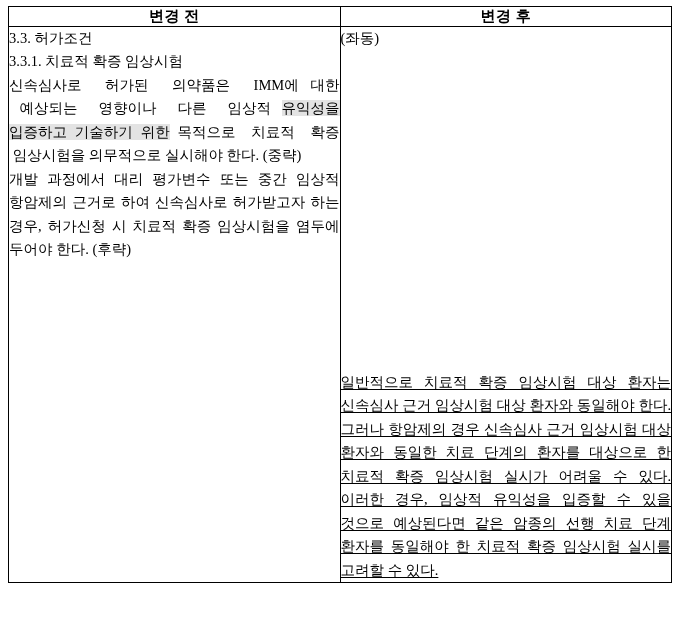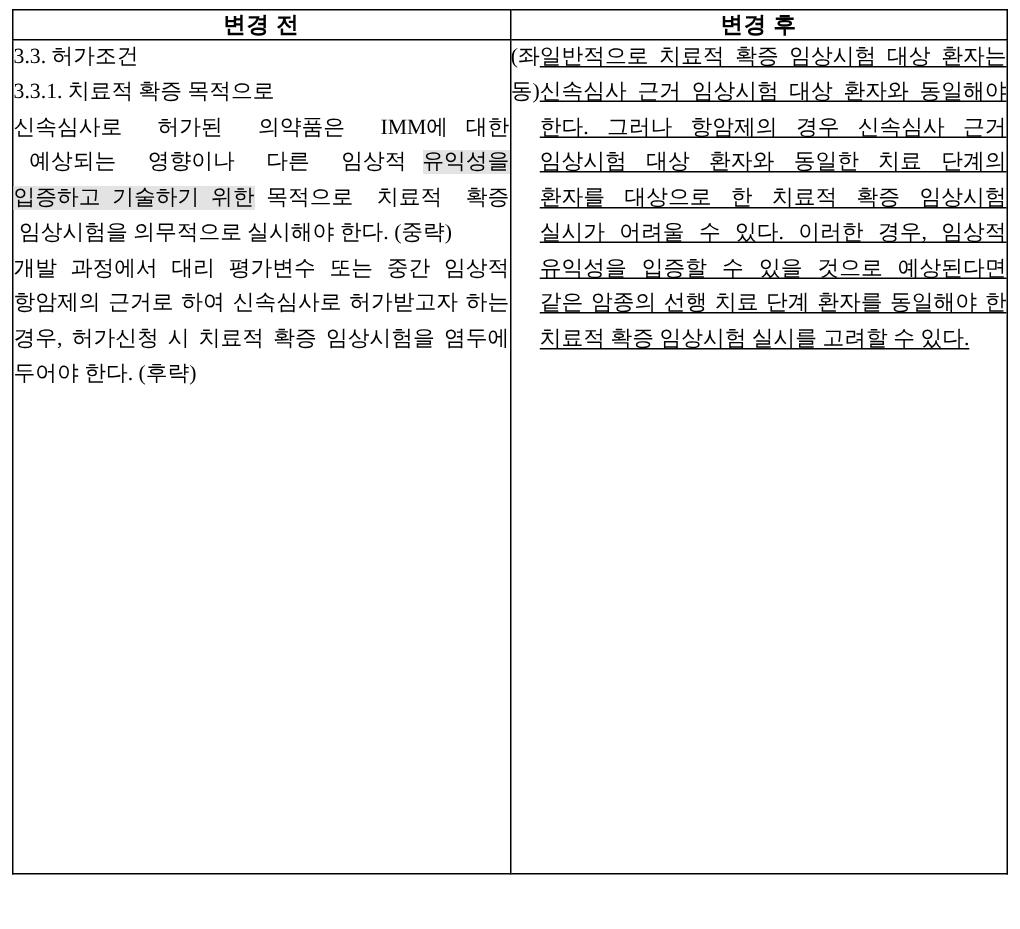--- a/index.html
+++ b/index.html
@@ -52,21 +52,21 @@
   }
   .hl {
     background: #e3e3e3;
   }
   .under {
     text-decoration: underline;
     text-underline-offset: 2px;
   }
   .right-inner {
     display: flex;
-    flex-direction: row;
+    flex-direction: column;
     height: 100%;
   }
   .right-top {
     font-size: 14.5px;
     line-height: 1.62;
   }
   .right-spacer {
     flex: 1 1 auto;
     min-height: 235px;
   }
@@ -79,21 +79,21 @@
 
 <table class="doc-table">
   <tbody>
       <tr>
     <th class="hdr-cell col-left">변경 전</th>
     <th class="hdr-cell col-right">변경 후</th>
   </tr>
   <tr>
     <td class="body-cell col-left">
       <p class="para plain">3.3. 허가조건</p>
-      <p class="para plain">3.3.1. 치료적 확증 목적으로</p>
+      <p class="para plain">3.3.1. 치료적 확증 임상시험</p>
       <p class="para">
         <span>신속심사로 &nbsp;허가된 &nbsp;의약품은 &nbsp;IMM에 대한 &nbsp;예상되는 &nbsp;영향이나 &nbsp;다른 &nbsp;임상적 </span><span class="hl">유익성을  입증하고  기술하기  위한</span><span> 목적으로 &nbsp;치료적 &nbsp;확증 &nbsp;임상시험을 의무적으로 실시해야 한다. (중략)</span>
       </p>
       <p class="para">개발 과정에서 대리 평가변수 또는 중간 임상적 항암제의 근거로 하여 신속심사로 허가받고자 하는 경우, 허가신청 시 치료적 확증 임상시험을 염두에 두어야 한다. (후략)</p>
     </td>
     <td class="body-cell col-right">
       <div class="right-inner">
         <div class="right-top">(좌동)</div>
         <div class="right-spacer"></div>
         <div class="right-bottom">

